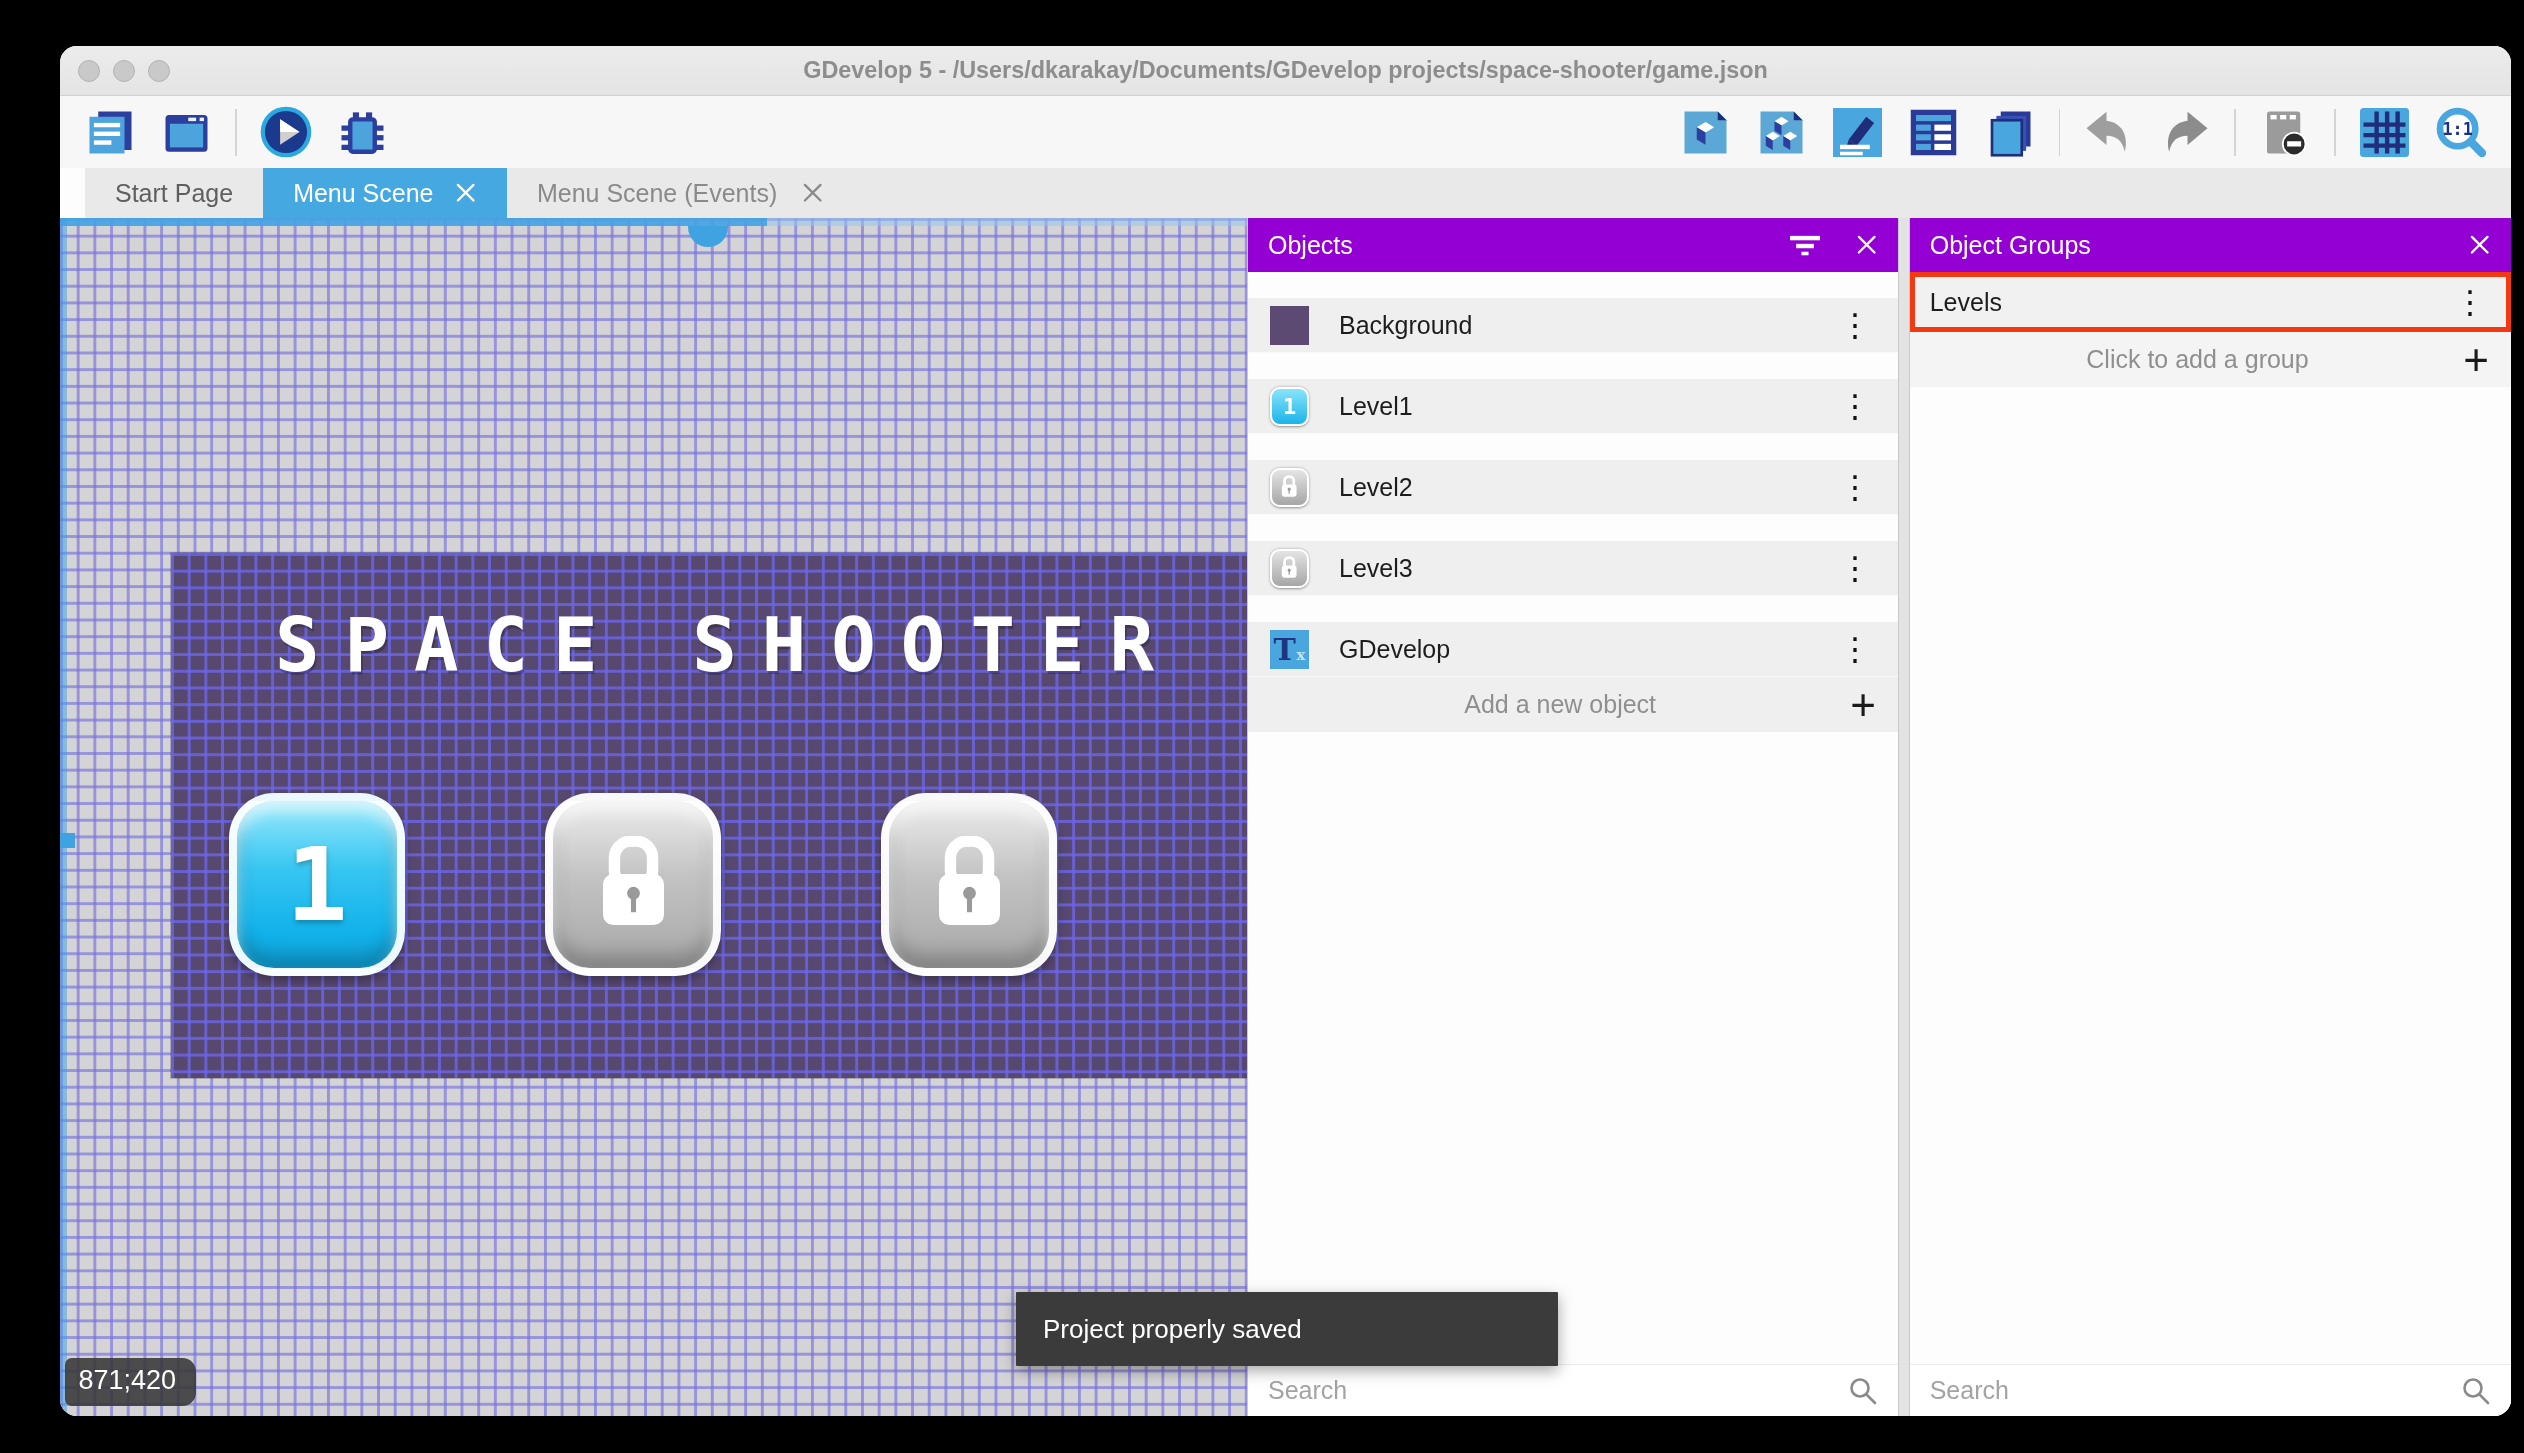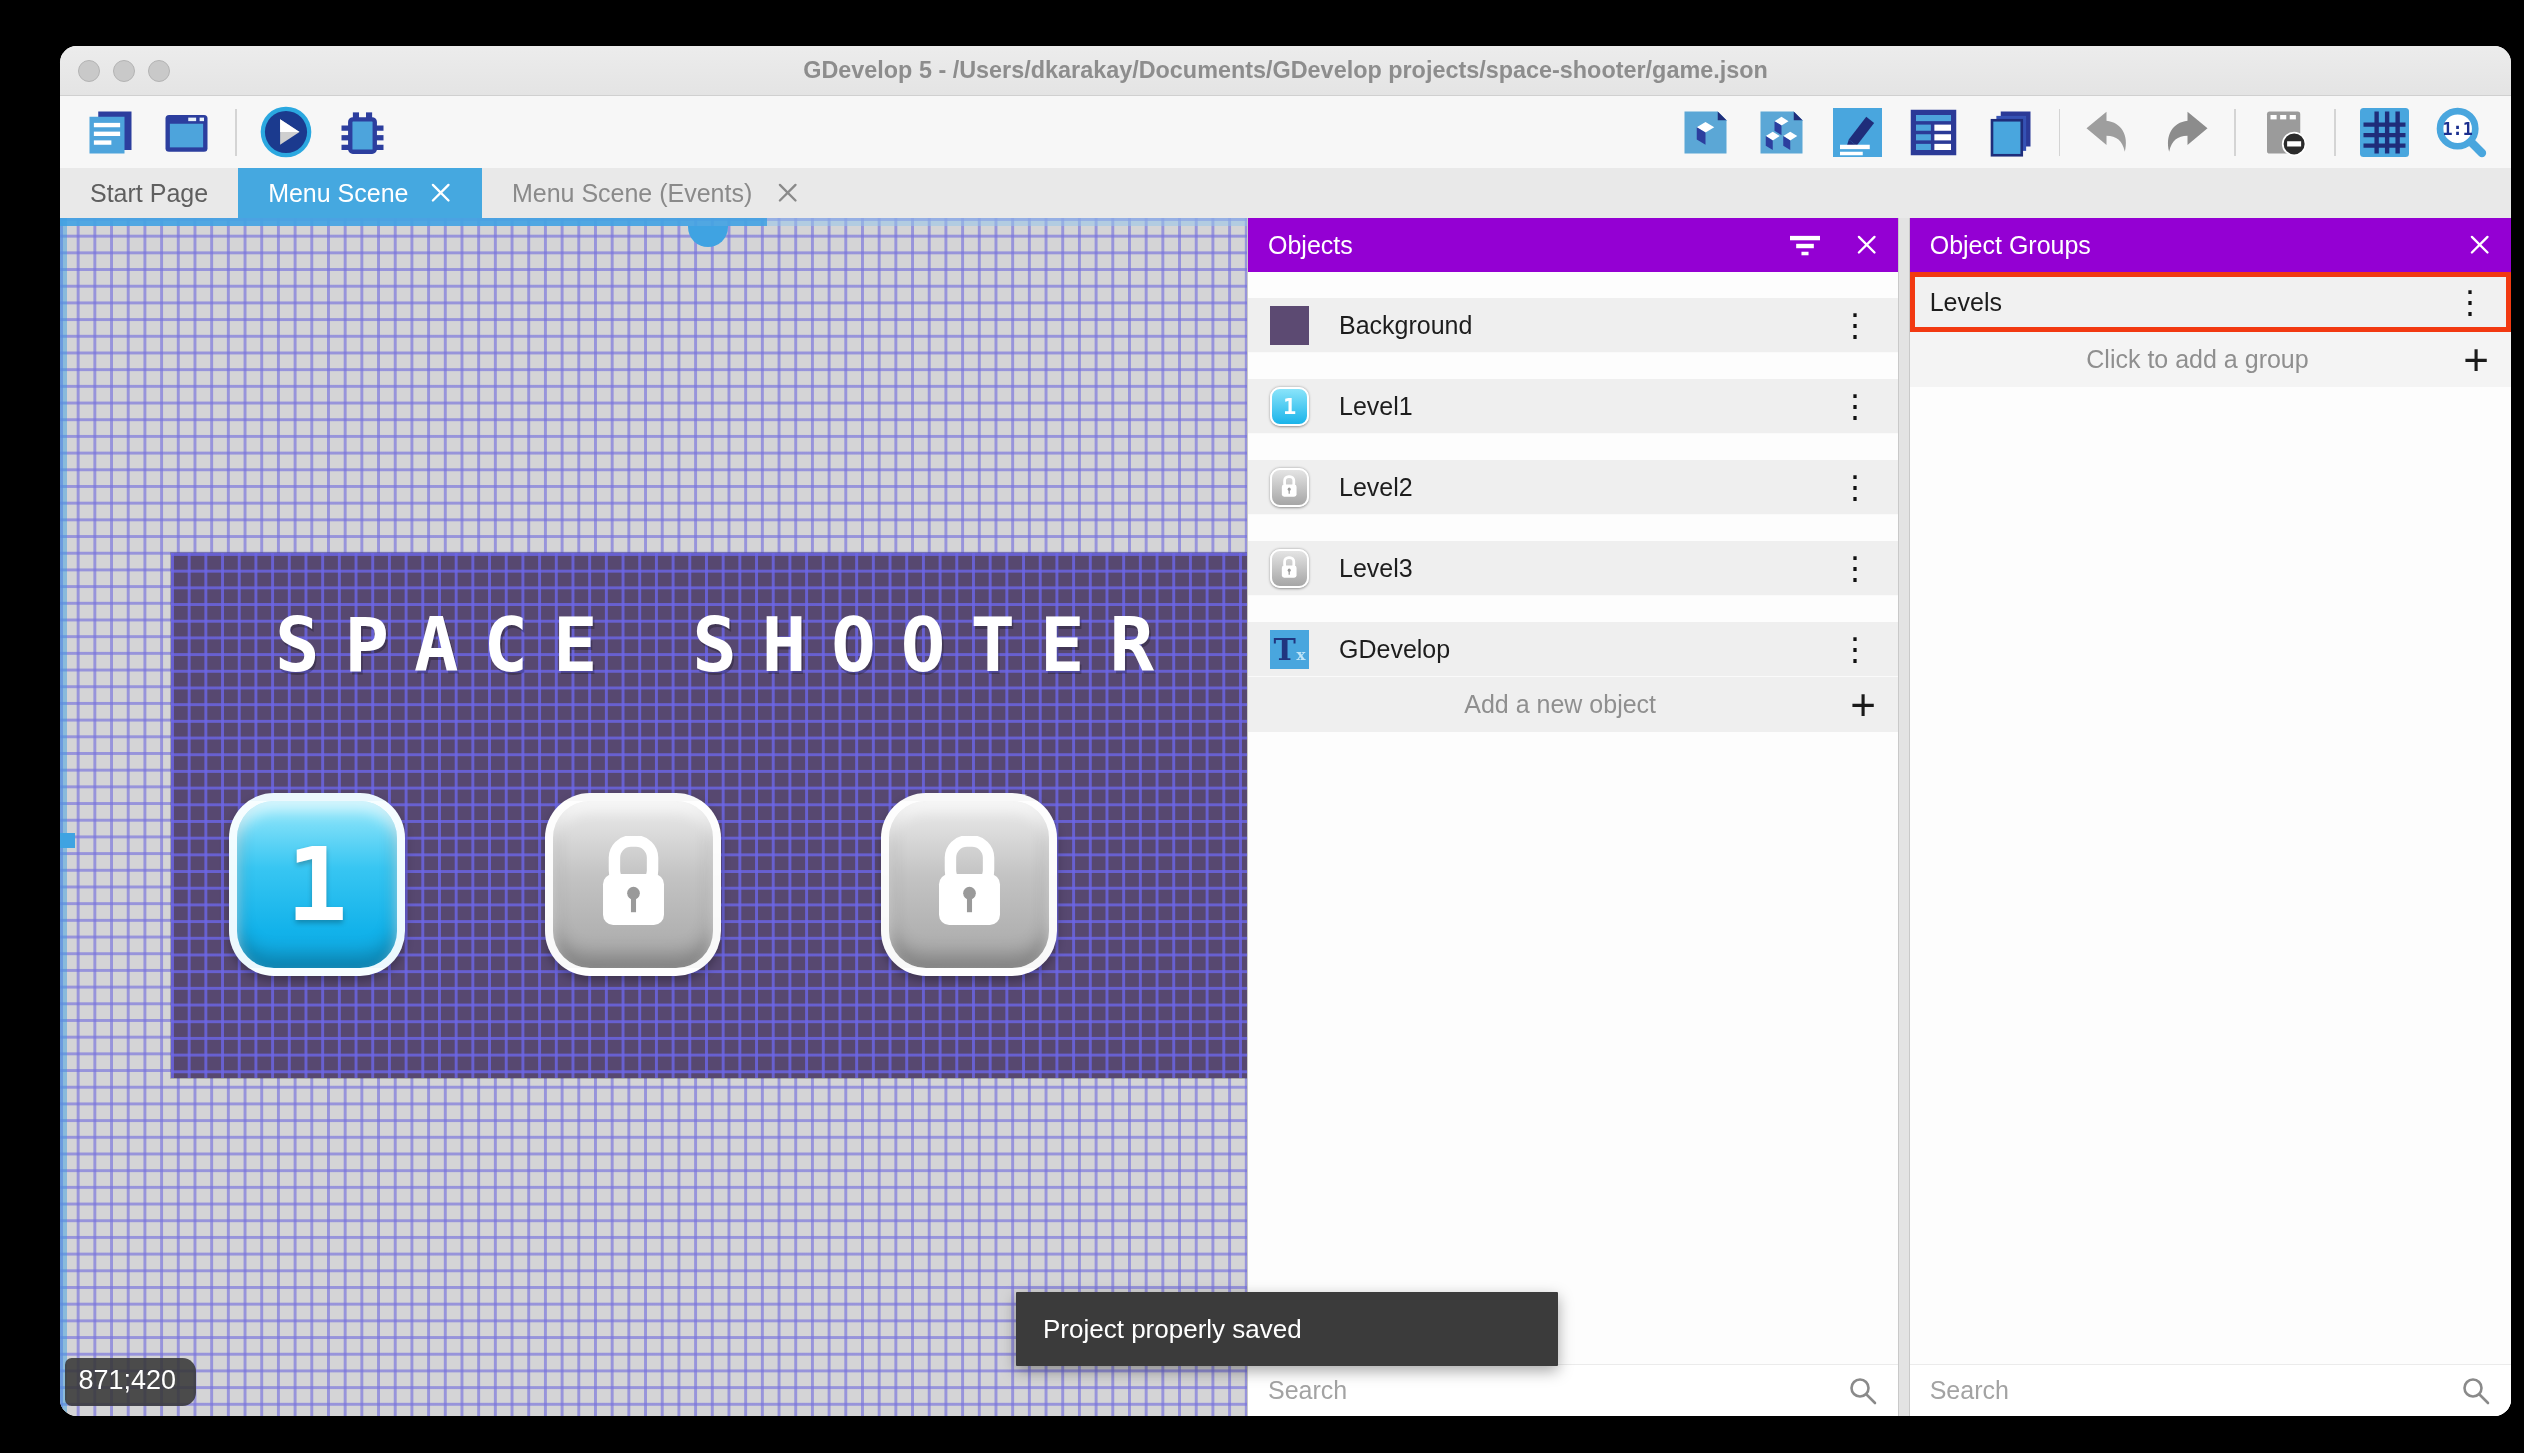--- a/index.html
+++ b/index.html
@@ -14,21 +14,21 @@
   .window-title { font-size:23.4px; font-weight:700; color:#8d8d8d; }
 
   
   .toolbar { flex:0 0 72px; background:#f7f7f7; display:flex; align-items:center; padding:0 23.4px; gap:22px; }
   .tb-spacer { flex:1; }
   .tb-divider { width:1.7px; height:47px; background:#d4d4d4; flex:0 0 auto; }
   .tb-btn { width:54px; height:54px; display:flex; align-items:center; justify-content:center; cursor:pointer; flex:0 0 auto; background:none; border:none; }
   .tb-btn svg { display:block; }
 
   
-  .tabbar { flex:0 0 50px; background:#e9e9e9; display:flex; align-items:stretch; }
+  .tabbar { flex:0 0 50px; background:#e9e9e9; display:flex; align-items:stretch;margin-left:25px; }
   .tab { display:flex; align-items:center; gap:23.4px; padding:0 30px; font-size:25px; color:#5f5f5f; cursor:pointer; }
   .tab.inactive-light { color:#8a8a8a; }
   .tab.active { background:#45a8e0; color:#fff;gap:20px; }
   .closex { width:23.4px; height:23.4px; display:inline-flex; }
 
   
   .content { flex:1; display:flex; min-height:0; }
 
   .canvas { flex:0 0 1187px; position:relative; overflow:hidden; background-color:#d4d4d6;
     background-image:

